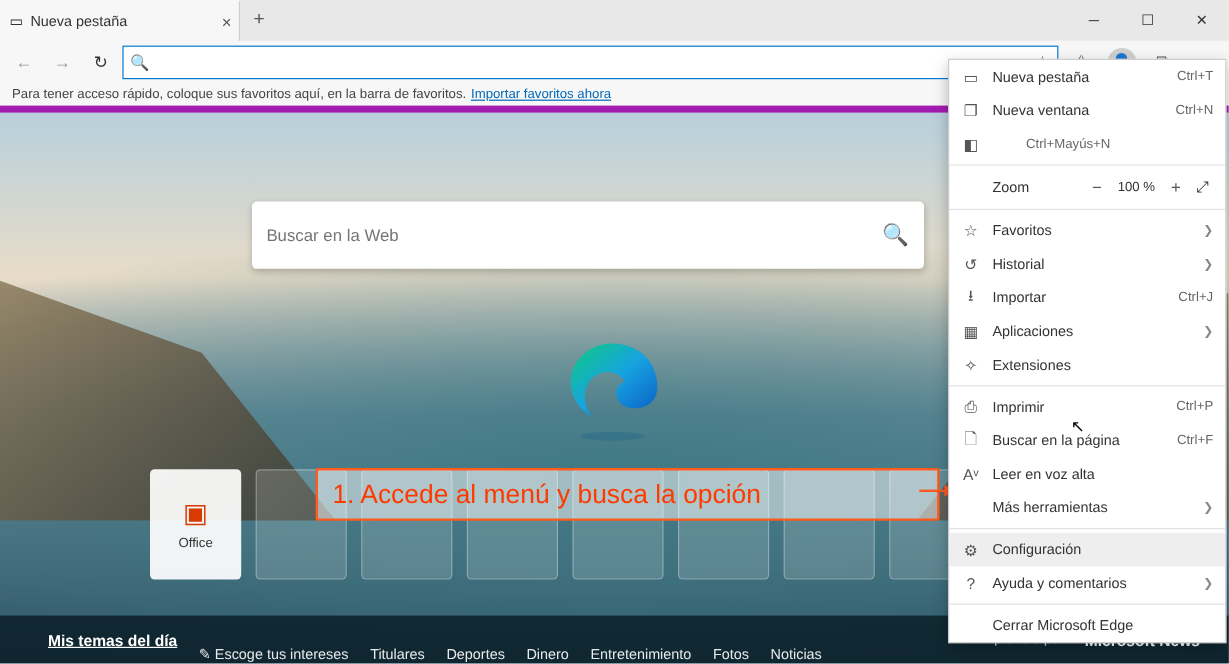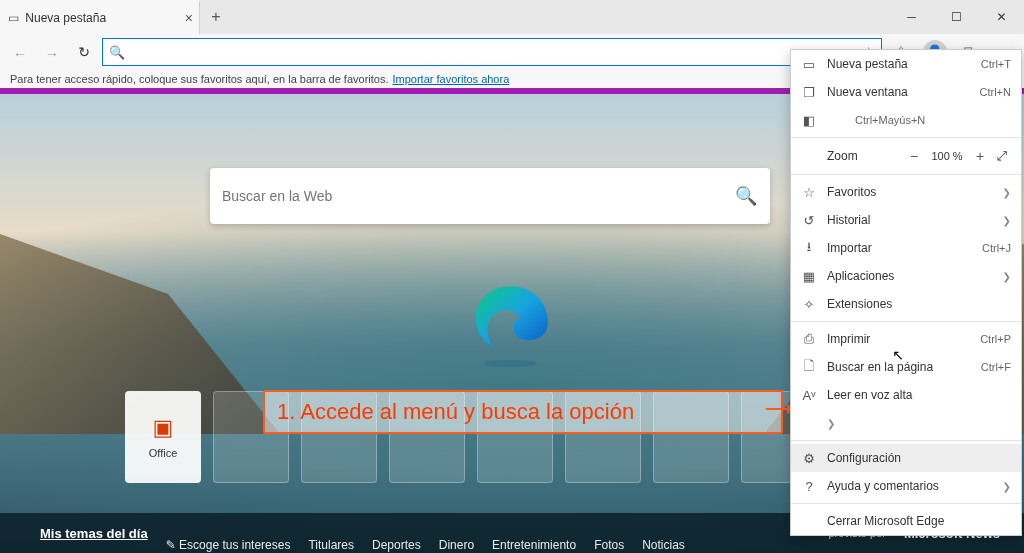--- a/index.html
+++ b/index.html
@@ -250,20 +250,21 @@
         <span class="ico">🗋</span>
         <span class="lbl">Buscar en la página</span>
         <span class="shortcut">Ctrl+F</span>
       </div>
       <div class="menu-row">
         <span class="ico">Aᵛ</span>
         <span class="lbl">Leer en voz alta</span>
       </div>
       <div class="menu-row">
         <span class="ico"></span>
+        <span class="lbl">Más herramientas</span>
         <span class="chev">❯</span>
       </div>
     </div>
   <div class="menu-sep"></div>
   <div id="menu-sec-4">
       <div class="menu-row highlight">
         <span class="ico">⚙</span>
         <span class="lbl">Configuración</span>
       </div>
       <div class="menu-row">

